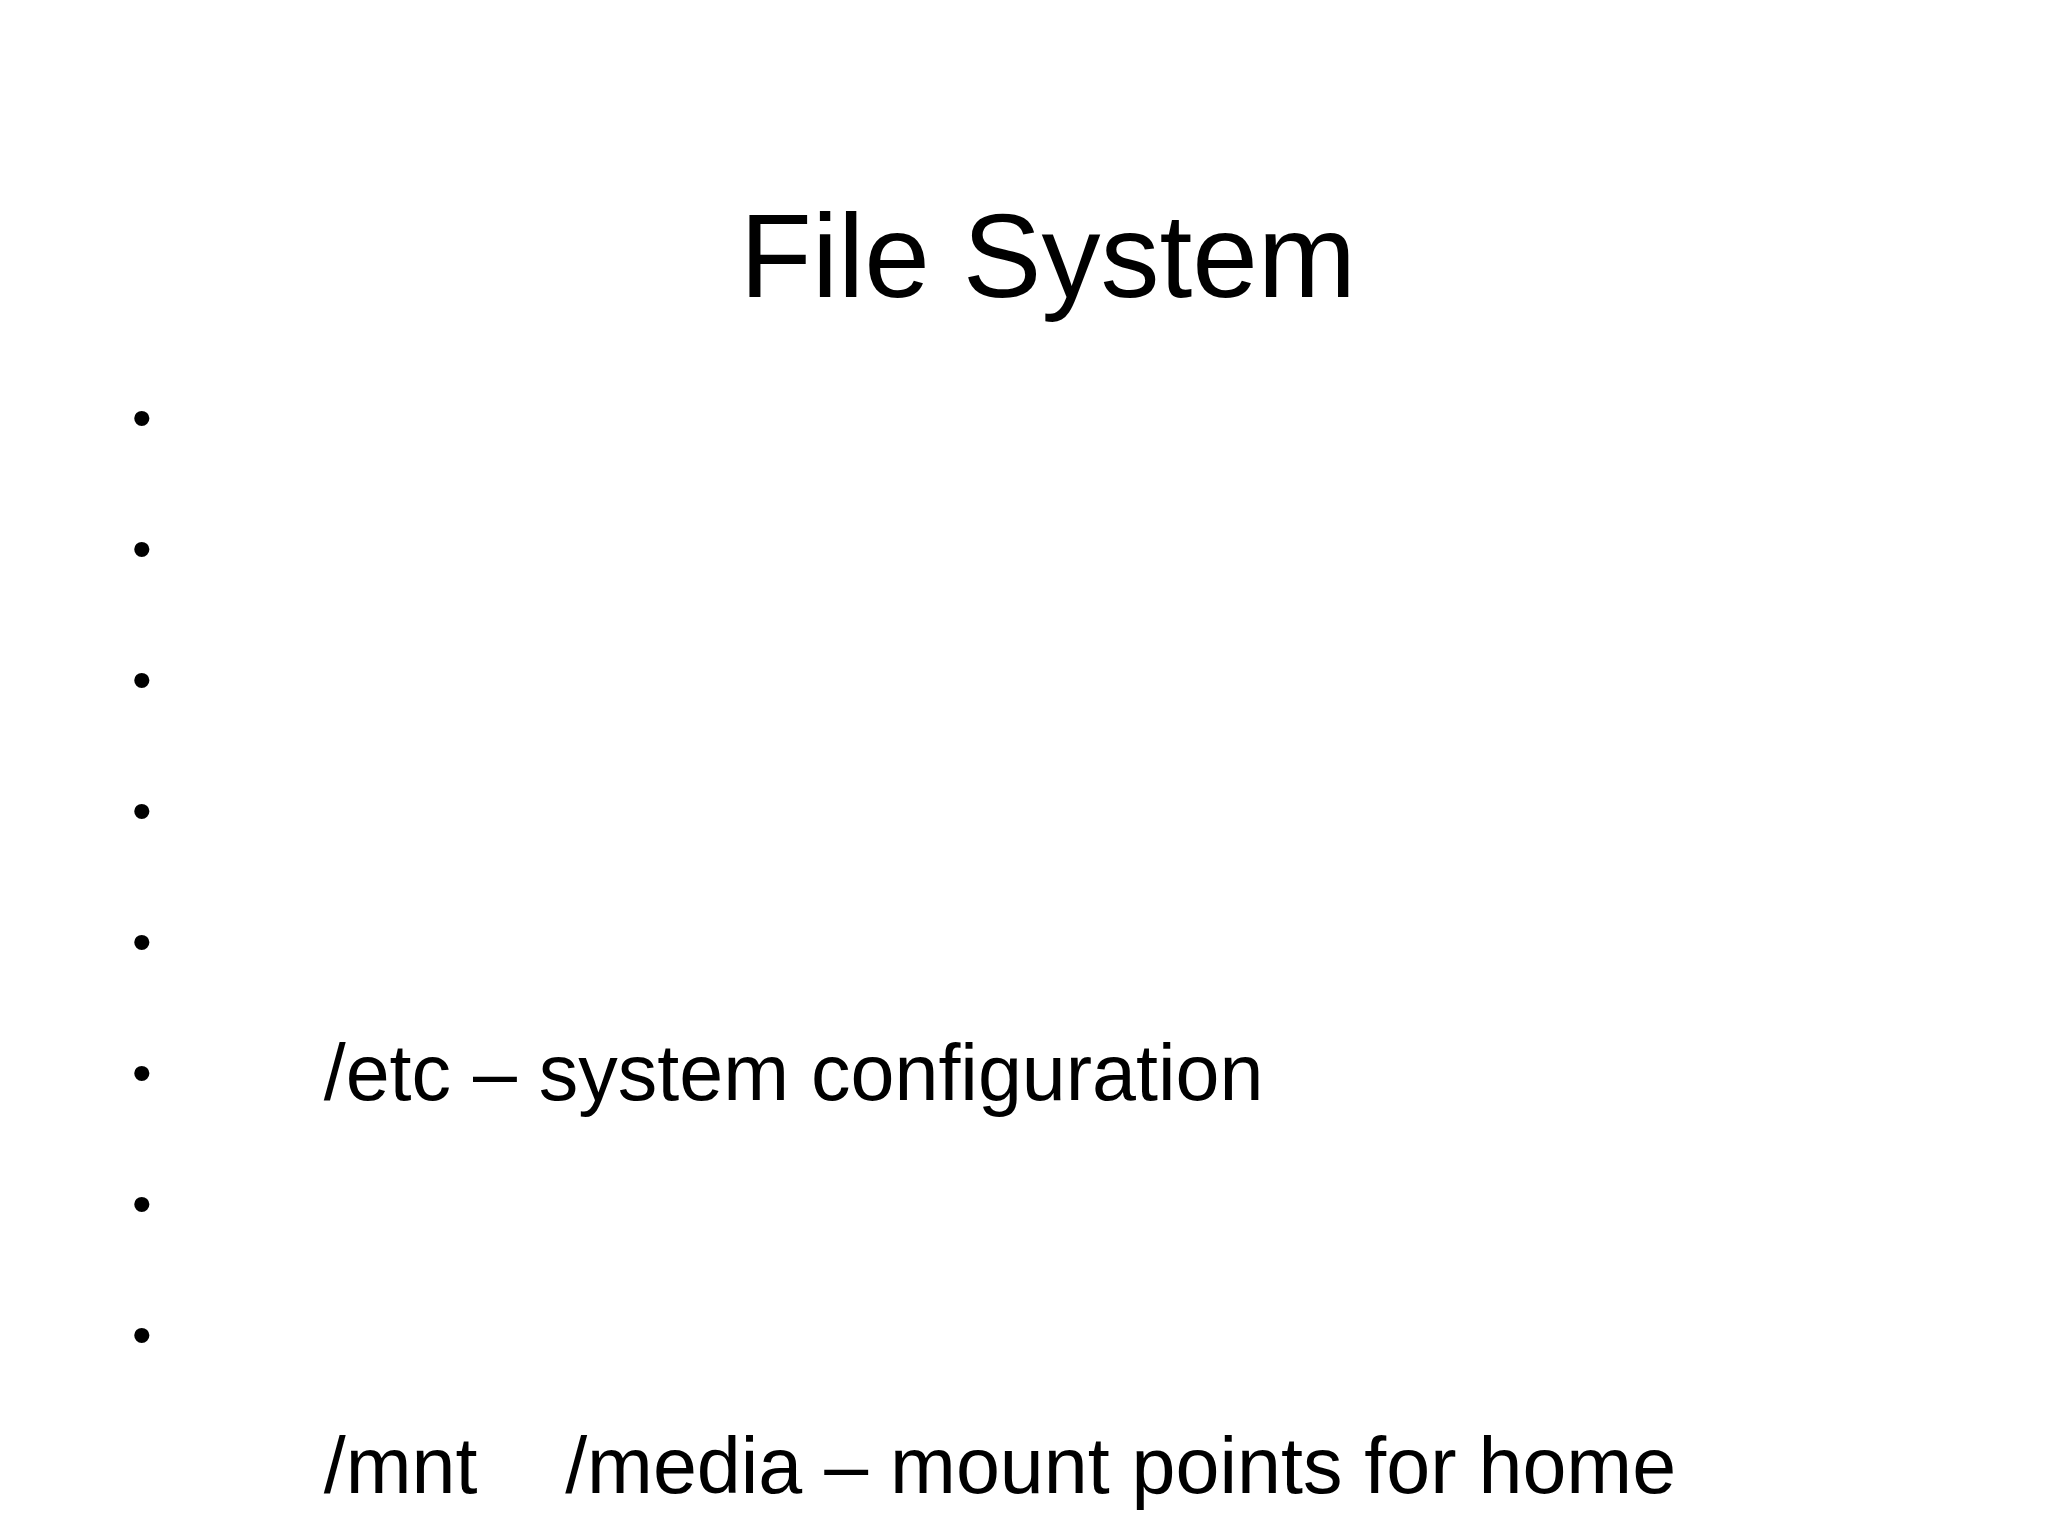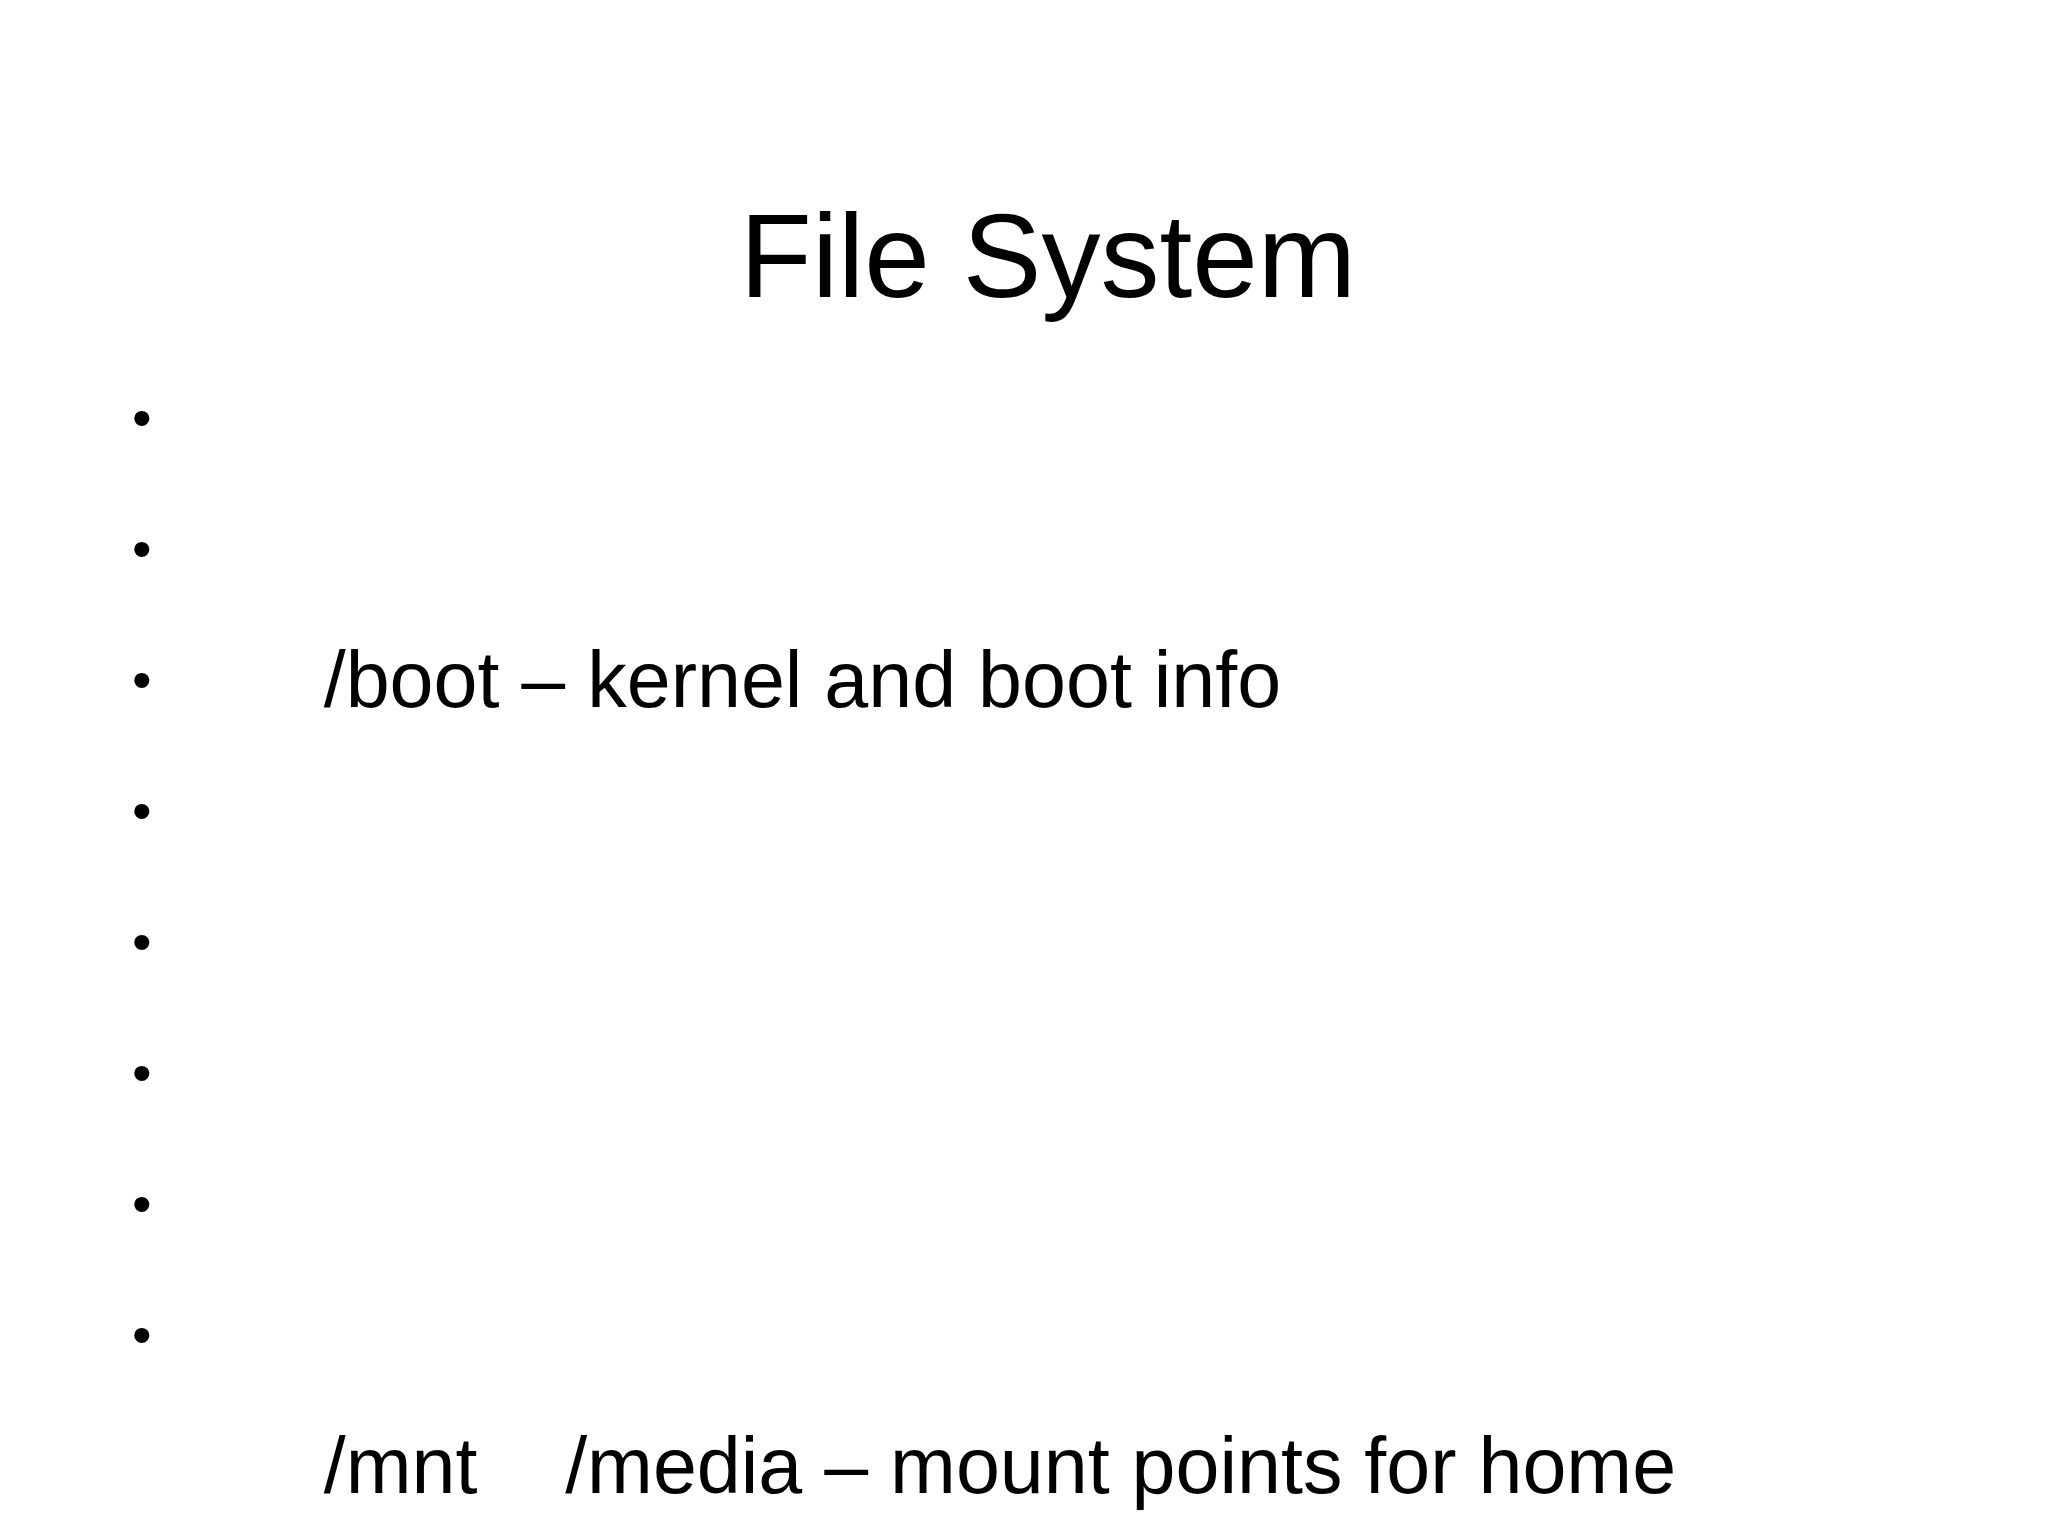--- a/index.html
+++ b/index.html
@@ -79,33 +79,33 @@
 <body>
 
 <div class="slide">
 
   <h1 class="slide-title">File System</h1>
 
   <ul class="bullet-list">
 
     <li class="bullet-item">
       <span class="bullet-marker">•</span>
-      <span class="bullet-text">/boot – kernel and boot info</span>
     </li>
 
     <li class="bullet-item">
       <span class="bullet-marker">•</span>
     </li>
 
     <li class="bullet-item">
       <span class="bullet-marker">•</span>
     </li>
 
     <li class="bullet-item">
       <span class="bullet-marker">•</span>
+      <span class="bullet-text">/etc – system configuration</span>
     </li>
 
     <li class="bullet-item">
       <span class="bullet-marker">•</span>
     </li>
 
     <li class="bullet-item">
       <span class="bullet-marker">•</span>
     </li>
 

